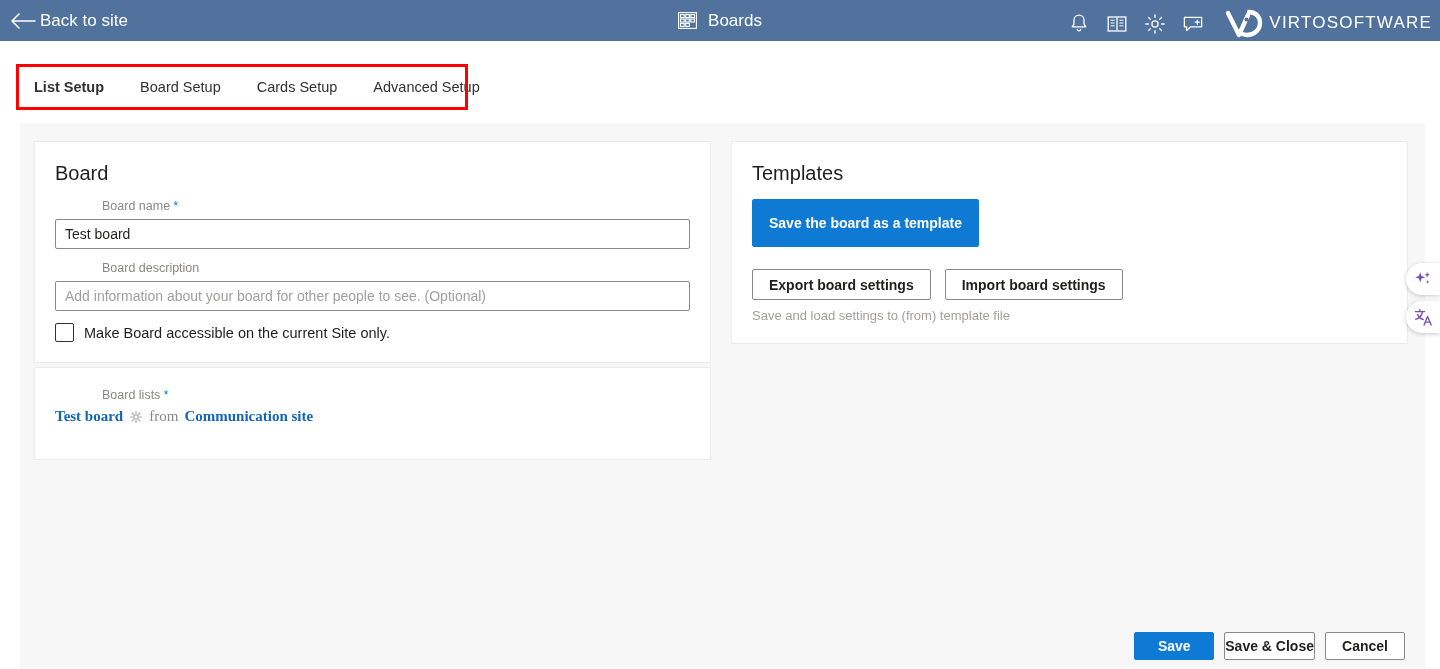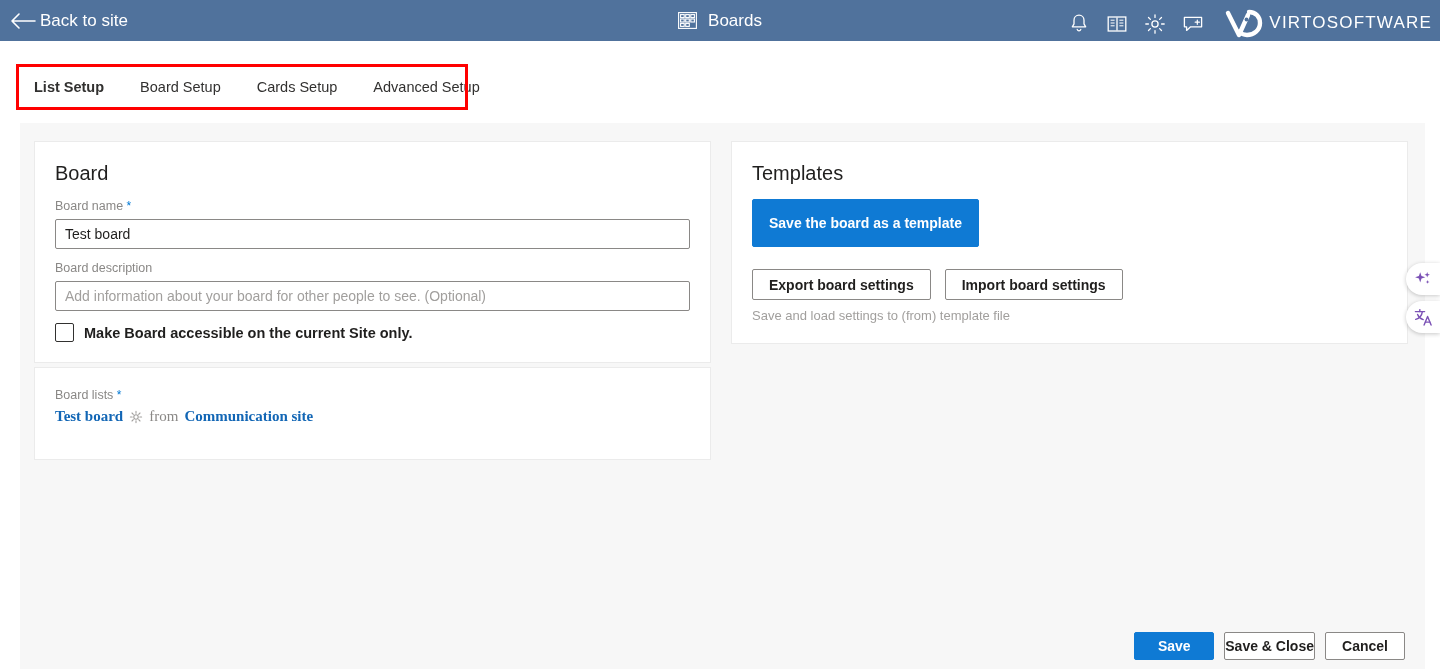--- a/index.html
+++ b/index.html
@@ -93,21 +93,21 @@
     background: #ffffff;
     border: 1px solid #ebebeb;
     padding: 20px 20px 20px 20px;
   }
   .card-title {
     font-size: 20px; color: #201f1e; font-weight: 400;
     margin: 0 0 14px 0;
   }
   .field-label {
     font-size: 12.5px; color: #8a8886;
-    margin-bottom: 6px; display: block;
+    margin-bottom: 6px; display: block; margin-left: 47px;
   }
   .req-star { color: #0078d4; font-size: 12px; }
   .text-input {
     width: 100%; height: 30px;
     border: 1px solid #8a8886; border-radius: 2px;
     padding: 0 9px; font-size: 14px; color: #201f1e;
     font-family: "Liberation Sans", sans-serif;
     background: #ffffff; outline: none;
   }
   .text-input::placeholder { color: #a19f9d; }
@@ -115,21 +115,21 @@
 
   .checkbox-row {
     display: flex; align-items: center; gap: 10px;
     margin-top: 4px; cursor: pointer; user-select: none;
   }
   .checkbox-box {
     width: 19px; height: 19px;
     border: 1.6px solid #323130; border-radius: 2px;
     background: #ffffff; flex: none;
   }
-  .checkbox-label { font-size: 14.5px; color: #201f1e; font-weight: bold; }
+  .checkbox-label { font-size: 14.5px; color: #201f1e; }
 
   
   .lists-line {
     display: flex; align-items: center; gap: 6px;
     font-size: 14px; margin: 2px 0 14px 0;
   }
   .list-link {
     color: #1266b5; font-weight: bold;
     font-family: "Liberation Serif", serif;
     font-size: 15px; cursor: pointer;

